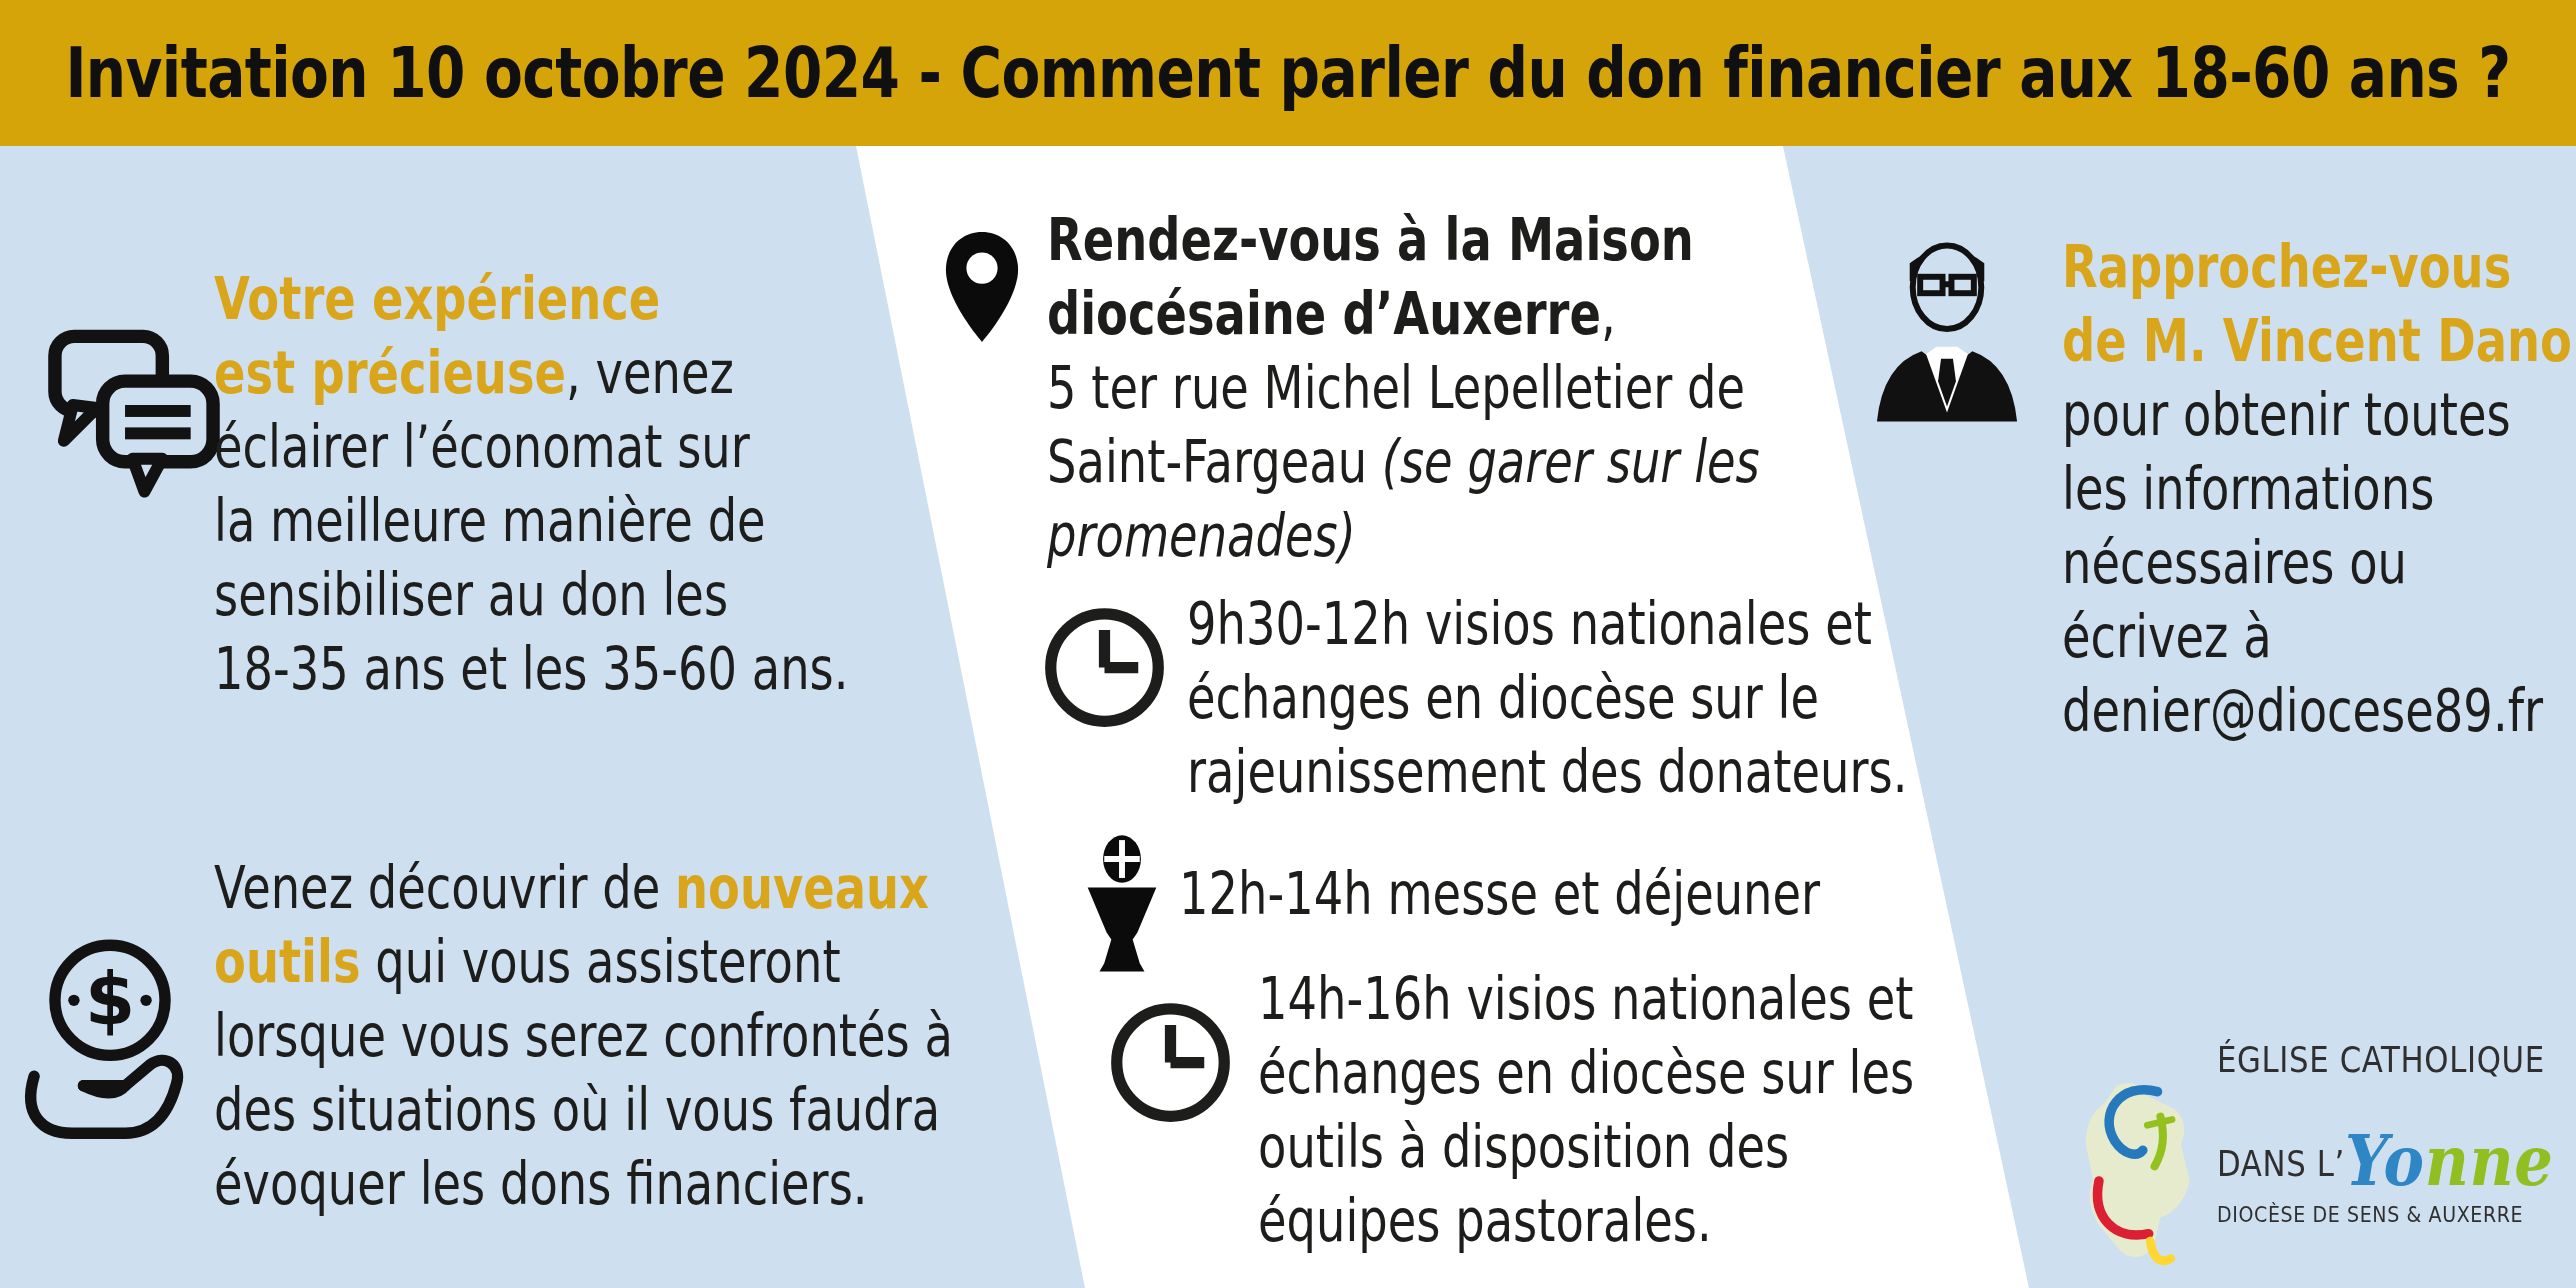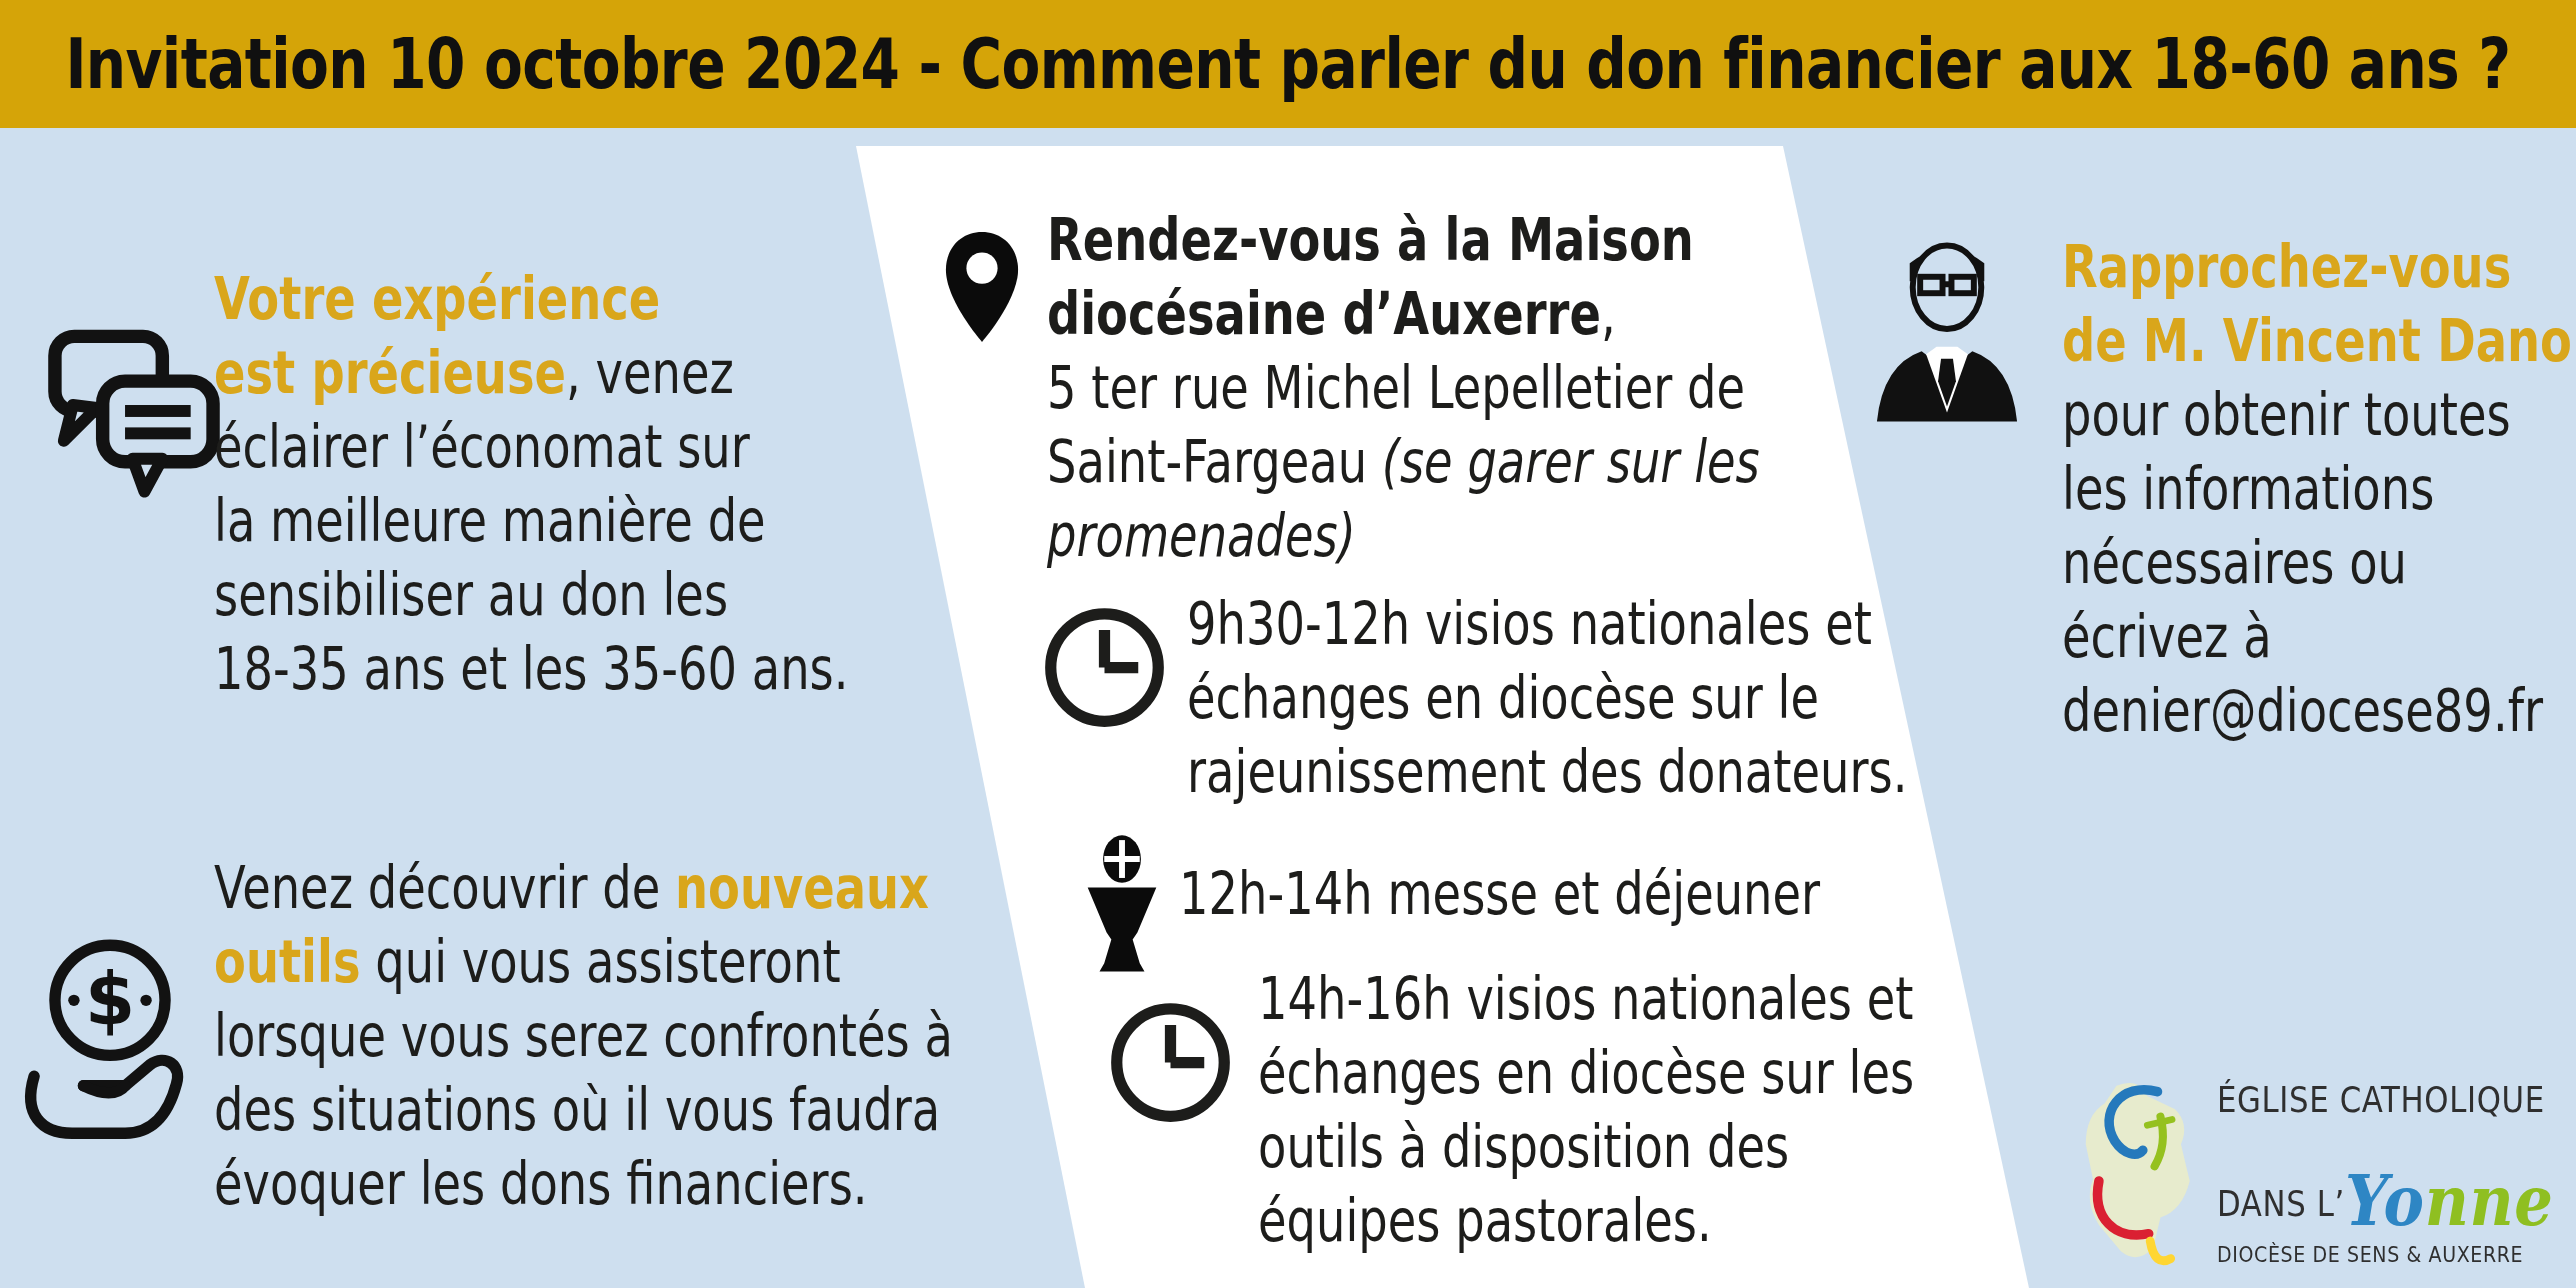--- a/index.html
+++ b/index.html
@@ -13,21 +13,21 @@
     font-family:"DejaVu Sans","Liberation Sans",sans-serif;
   }
   .abs{position:absolute;}
   
   .band{
     left:0;top:146px;width:2576px;height:1142px;background:var(--band-white);
     clip-path:polygon(856px 0px,1783px 0px,2029px 1142px,1085px 1142px);
   }
   
   .banner{
-    left:0;top:0;width:2576px;height:128px;background:var(--banner-gold);
+    left:0;top:0;width:2576px;height:146px;background:var(--banner-gold);
     display:flex;align-items:center;justify-content:center;
   }
   .banner-title{
     font-weight:bold;font-size:69px;color:#101010;white-space:nowrap;
     letter-spacing:-0.7px;transform:scaleX(0.82);transform-origin:center center;
   }
   
   .txt{
     font-size:58px;line-height:74px;color:var(--text-dark);
     transform:scaleX(0.8);transform-origin:left top;white-space:nowrap;
@@ -46,21 +46,21 @@
   
   .ic-chat{left:43px;top:309px;width:179px;height:198px;}
   .ic-coin{left:15px;top:932px;width:190px;height:224px;}
   .ic-pin{left:941px;top:222px;width:82px;height:130px;}
   .ic-clock1{left:1042px;top:605px;width:125px;height:125px;}
   .ic-chalice{left:1079px;top:833px;width:86px;height:142px;}
   .ic-clock2{left:1108px;top:1000px;width:125px;height:125px;}
   .ic-person{left:1865px;top:224px;width:164px;height:201px;}
   
   .logo-blob{left:2068px;top:1077px;width:138px;height:205px;}
-  .logo-text{left:2217px;top:1080px;width:350px;height:194px;color:#2F2F2F;}
+  .logo-text{left:2217px;top:1040px;width:350px;height:194px;color:#2F2F2F;}
   .logo-l1{position:absolute;left:0;top:0;font-size:35px;letter-spacing:0.7px;
            transform:scaleX(0.88);transform-origin:left top;white-space:nowrap;}
   .logo-l2{position:absolute;left:0;top:71px;font-size:35px;letter-spacing:0.7px;
            transform:scaleX(0.88);transform-origin:left top;white-space:nowrap;}
   .logo-script{font-family:"DejaVu Serif","Liberation Serif",serif;
            font-style:italic;font-weight:bold;font-size:69px;position:relative;top:9px;}
   .logo-yo{color:#2E86C4;} .logo-nne{color:#8FBF21;}
   .logo-l3{position:absolute;left:0;top:162px;font-size:21.6px;letter-spacing:0.7px;
            transform:scaleX(0.88);transform-origin:left top;white-space:nowrap;}
 </style>

